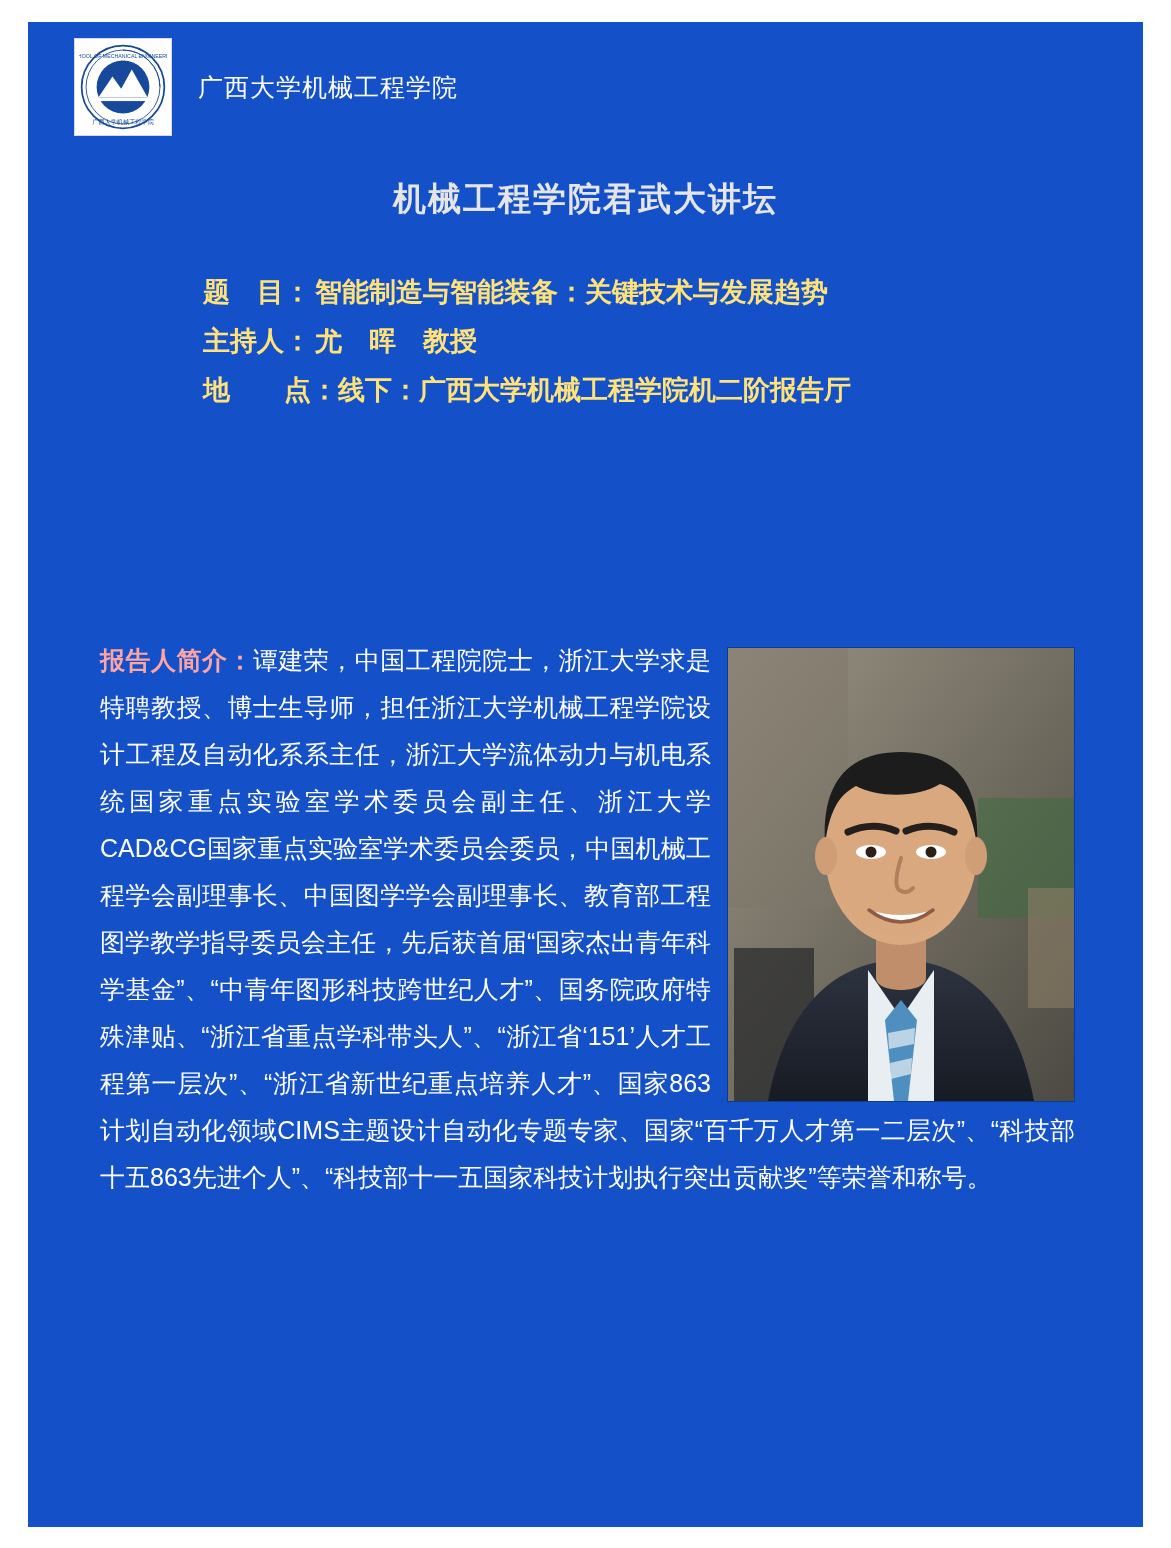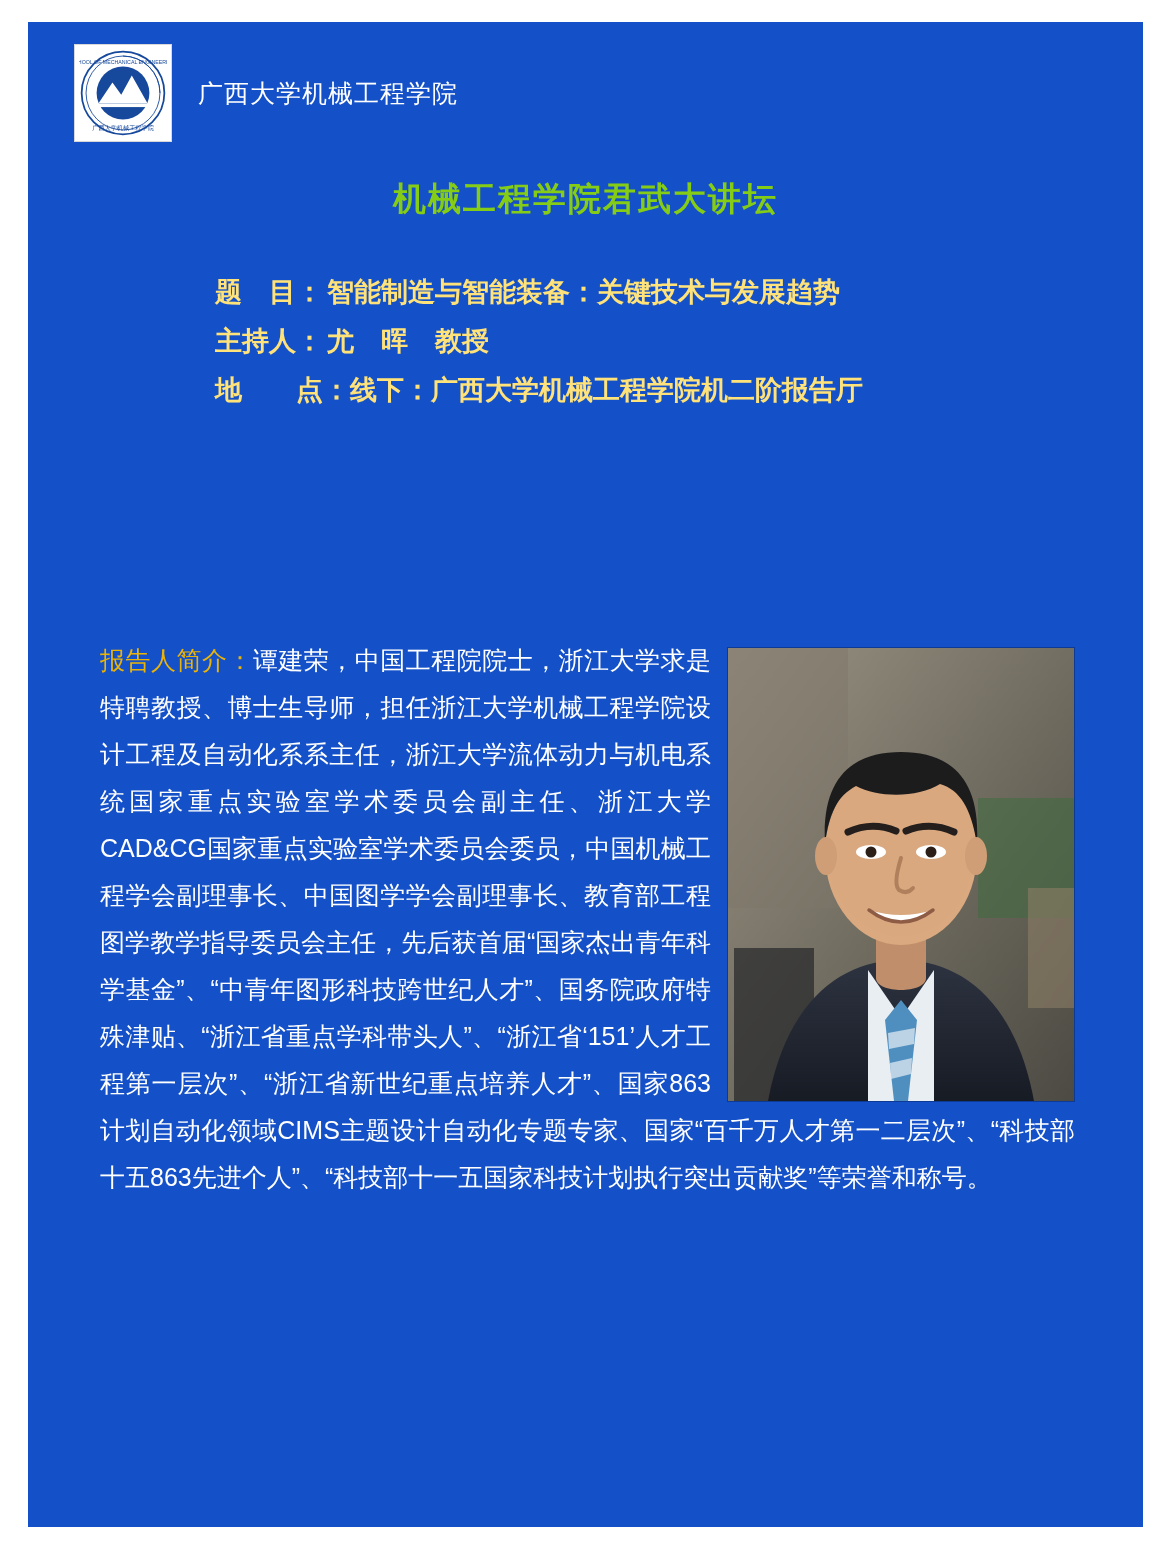--- a/index.html
+++ b/index.html
@@ -20,21 +20,21 @@
     width: 1115px;
     height: 1505px;
     background: #1450c8;
     box-sizing: border-box;
   }
 
   
   .header {
     position: absolute;
     left: 46px;
-    top: 22px;
+    top: 16px;
     display: flex;
     align-items: center;
   }
   .logo-box {
     width: 98px;
     height: 98px;
     background: #ffffff;
     border: 1px solid #d8d8d8;
     display: flex;
     align-items: center;
@@ -51,40 +51,39 @@
     white-space: nowrap;
   }
 
   
   .main-title {
     position: absolute;
     top: 155px;
     left: 0;
     width: 100%;
     text-align: center;
-    color: #84cc16;
+    color: #e5e5e5;
     font-size: 33px;
     font-weight: bold;
     letter-spacing: 2px;
   }
 
   
   .info {
     position: absolute;
     left: 175px;
     top: 246px;
     width: 900px;
     color: #ffe37a;
     font-size: 27px;
     font-weight: bold;
     line-height: 49px;
   }
   .info-row {
     white-space: nowrap;
-    margin-left: 12px;
   }
   .info-label {
     display: inline-block;
     min-width: 112px;
   }
   .info-indent {
     display: inline-block;
     width: 128px;
   }
 
@@ -93,22 +92,22 @@
     position: absolute;
     left: 72px;
     top: 615px;
     width: 975px;
     color: #ffffff;
     font-size: 25px;
     line-height: 47px;
     text-align: justify;
   }
   .bio-title {
-    color: #eab308;
-    font-weight: normal;
+    color: #fca5a5;
+    font-weight: bold;
   }
   .portrait {
     float: right;
     width: 348px;
     height: 455px;
     margin: 10px 0 4px 16px;
     border: 1px solid #0c3a94;
     box-sizing: border-box;
     overflow: hidden;
     background: #6b6a62;

